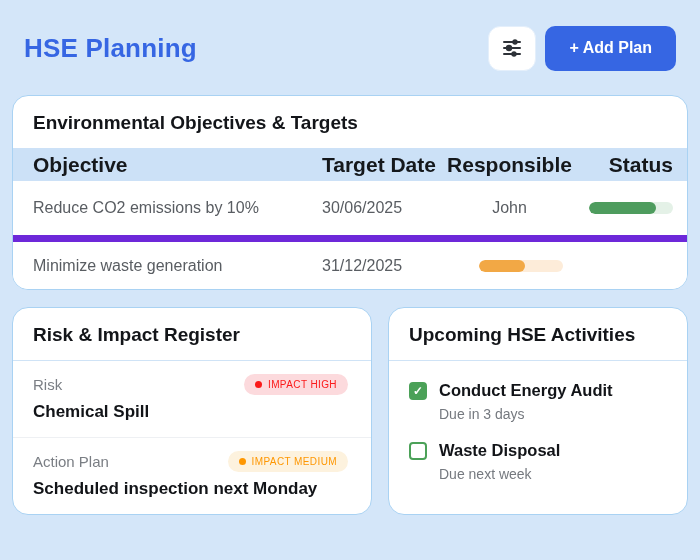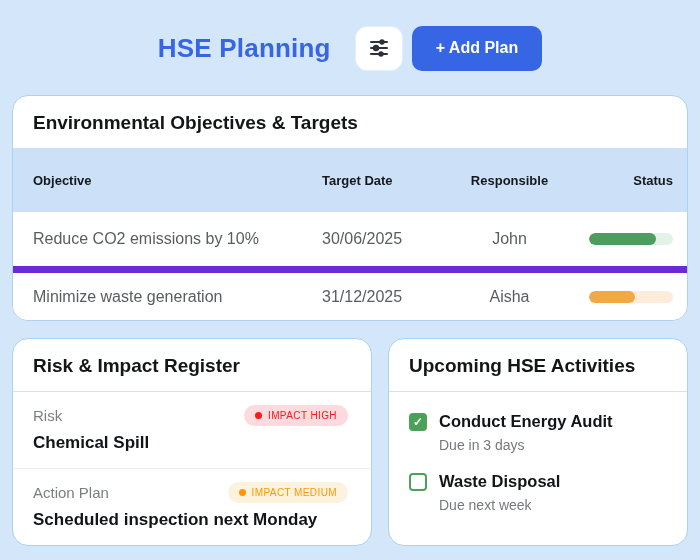--- a/index.html
+++ b/index.html
@@ -9,21 +9,21 @@
     font-family: "Liberation Sans", sans-serif;
     color: #15171a;
     overflow: hidden;
   }
 
   
   .topbar {
     margin: 25px 24px 0 24px;
     display: flex;
     align-items: center;
-    justify-content: center;
+    justify-content: space-between;
     height: 46px;
   }
   .page-title {
     font-size: 26px;
     font-weight: 700;
     letter-spacing: 0.2px;
   }
   .topbar-actions { display: flex; align-items: center; gap: 9px; padding-left: 24px; }
   .icon-btn {
     width: 48px; height: 45px;
@@ -62,22 +62,22 @@
 
   
   .objectives-card { margin: 24px 12px 0 12px; }
   .obj-grid {
     display: grid;
     grid-template-columns: 1fr 120px 135px 110px;
     align-items: center;
   }
   .thead {
     background: #cce1f7;
-    height: 64px;
-    font-size: 13px;
+    height: 33px;
+    font-size: 21px;
     font-weight: 700;
     color: #15181c;
   }
   .trow { height: 54px; font-size: 16px; color: #595d62; background:#fff; }
   .trow + .trow { border-top: 7px solid #6d28d9; }
   .cell-objective { padding-left: 20px; }
   .cell-date { text-align: left; }
   .cell-resp { text-align: center; }
   .cell-status { display: flex; justify-content: flex-end; padding-right: 14px; }
   .cell-status-head { text-align: right; padding-right: 14px; }
@@ -180,21 +180,20 @@
     <div class="cell-status">
       <div class="progress-track" style="background: rgb(228, 241, 231);">
         <div class="progress-fill" style="width: 80%; background: rgb(78, 156, 94);"></div>
       </div>
     </div>
   </div>
 
   <div class="obj-grid trow">
     <div class="cell-objective">Minimize waste generation</div>
     <div class="cell-date">31/12/2025</div>
-    <div class="cell-resp">Aisha</div>
     <div class="cell-status">
       <div class="progress-track" style="background: rgb(253, 236, 217);">
         <div class="progress-fill" style="width: 55%; background: rgb(242, 168, 69);"></div>
       </div>
     </div>
   </div>
 </section>
 
 <div class="bottom-grid">
 

